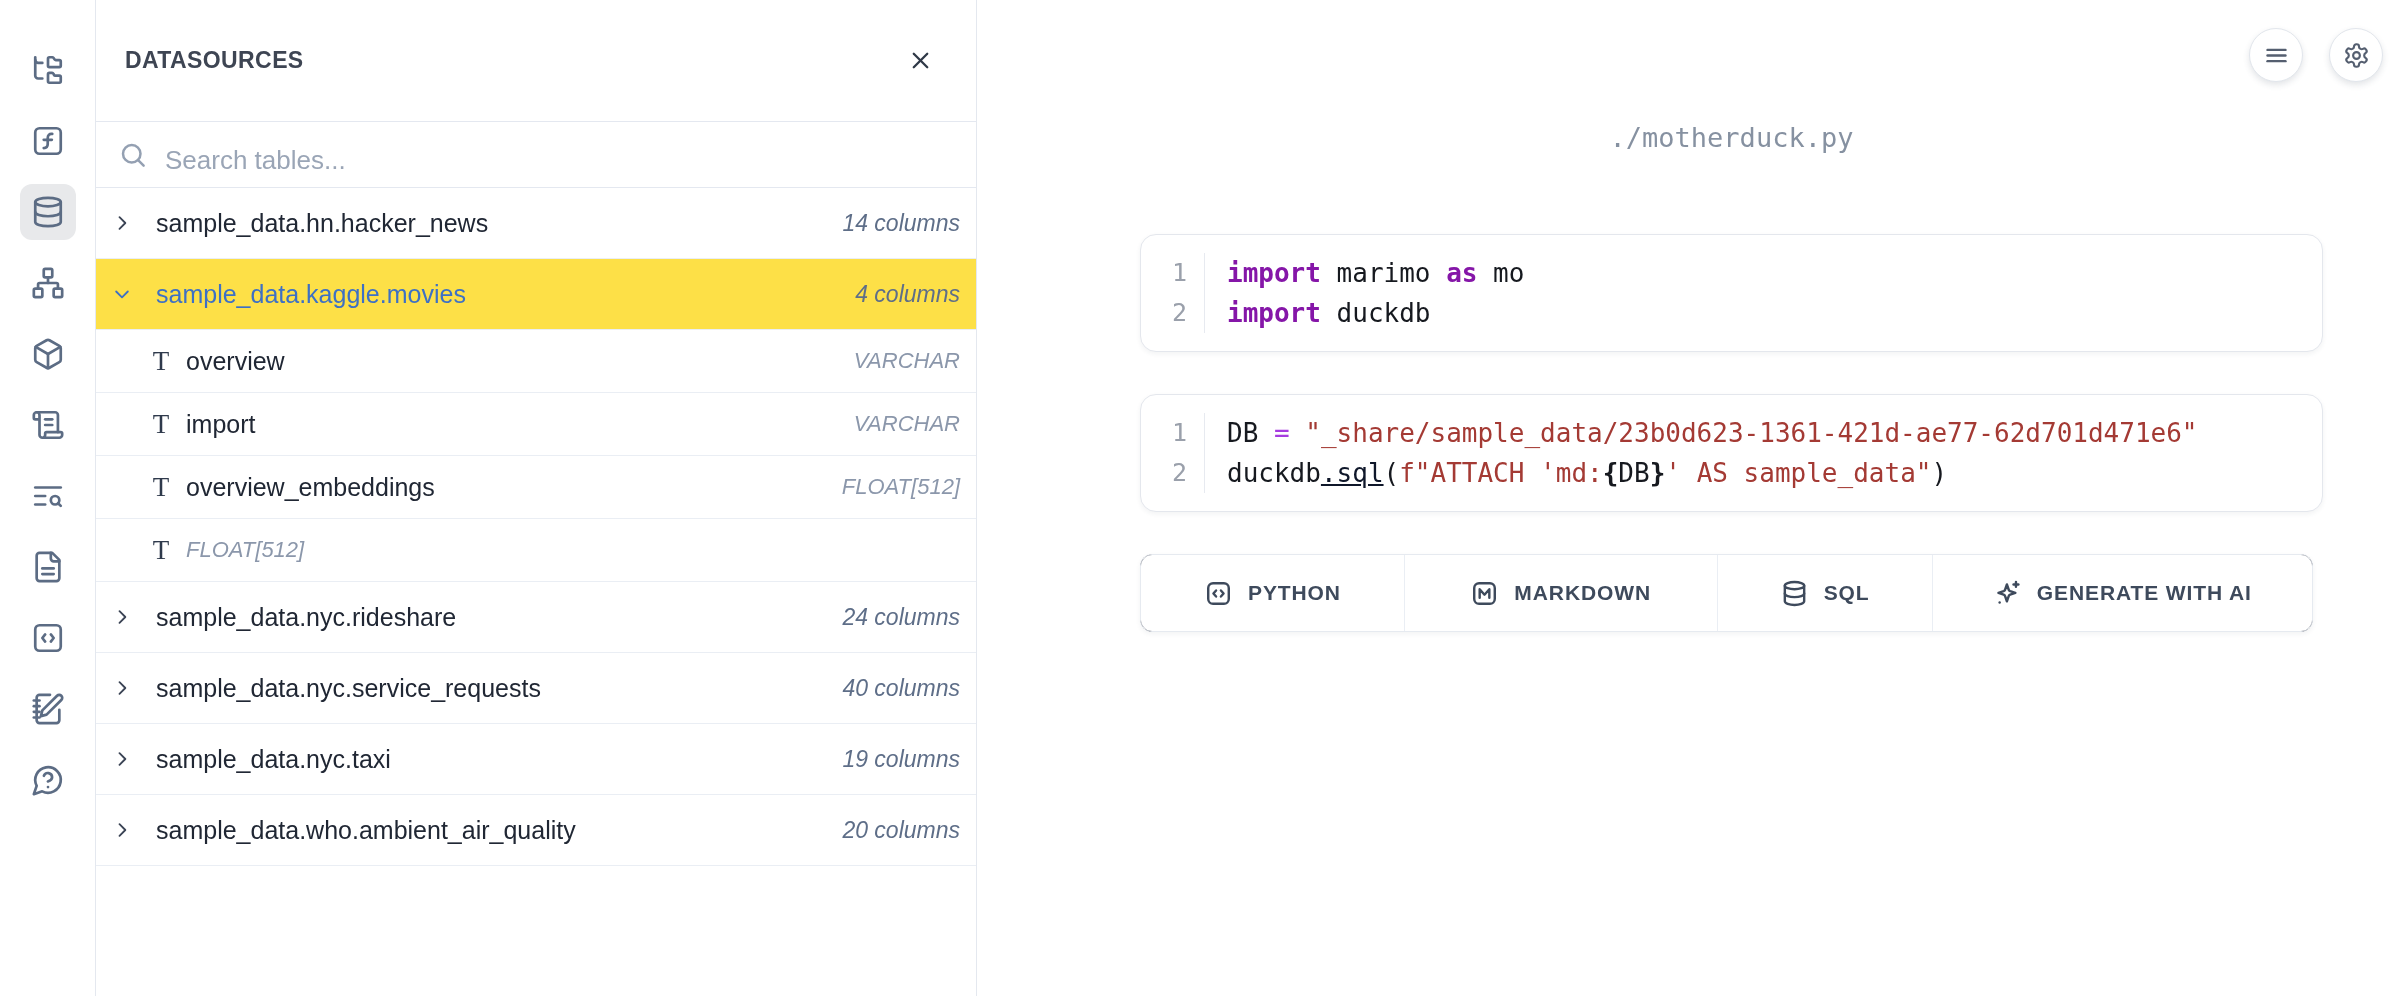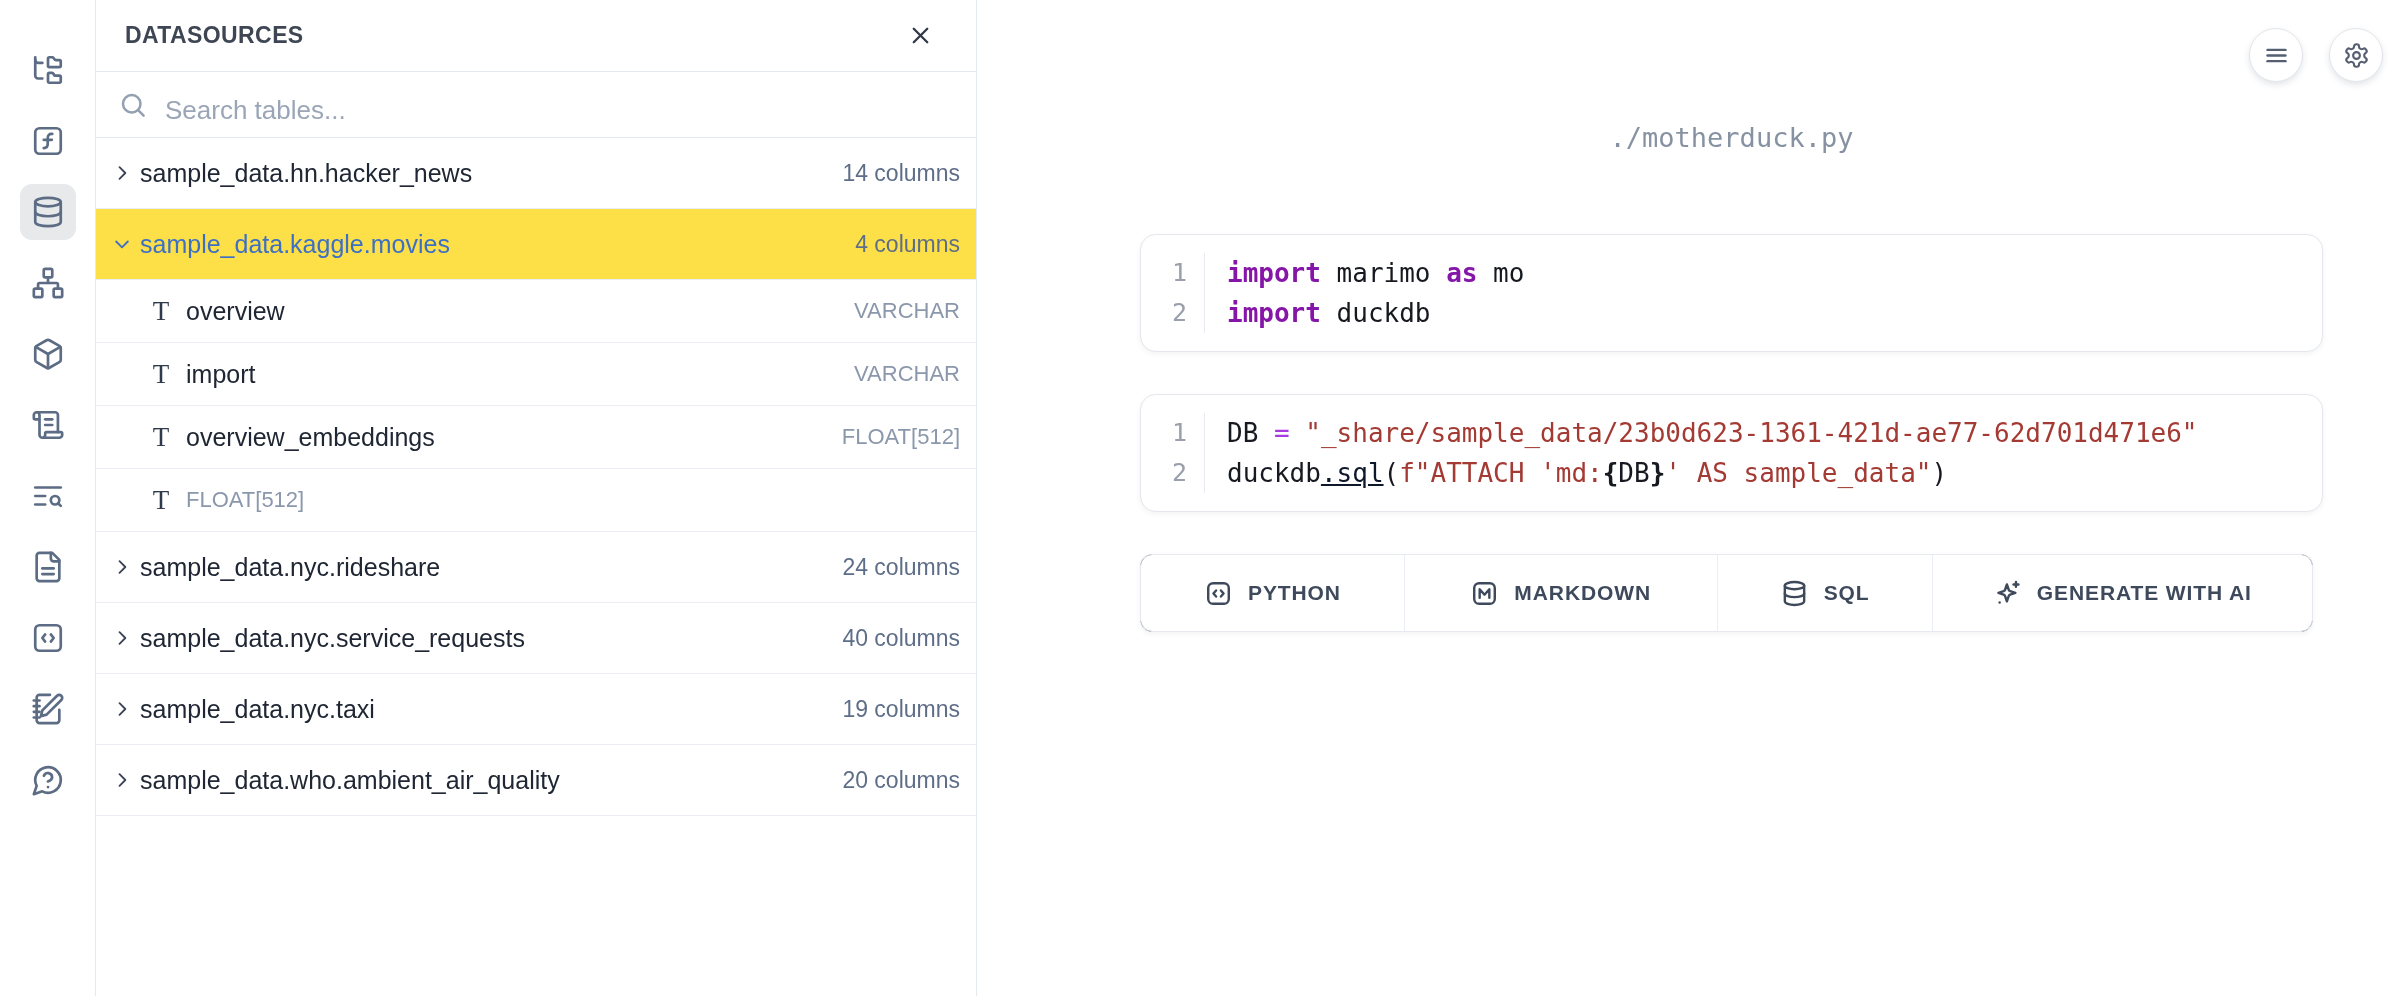--- a/index.html
+++ b/index.html
@@ -27,21 +27,21 @@
   }
   .rail-item.active { background: #e8e9eb; }
   .rail-item svg { width: 34px; height: 34px; }
 
   
   .panel {
     position: absolute; left: 96px; top: 0; width: 881px; height: 996px;
     border-right: 1.5px solid #e4e8ef; background: #fff;
   }
   .panel-header {
-    height: 72px; display: flex; align-items: center; justify-content: space-between;
+    height: 122px; display: flex; align-items: center; justify-content: space-between;
     padding: 0 42px 0 29px; border-bottom: 1.5px solid #e4e8f0;
   }
   .panel-title {
     font-size: 23px; font-weight: bold; letter-spacing: 0.4px; color: #3e4553;
   }
   .close-btn { background: none; border: none; color: #2f3947; cursor: pointer; }
   .close-btn svg { width: 27px; height: 27px; }
 
   .search-row {
     height: 66px; border-bottom: 1.5px solid #e4e8f0;
@@ -49,29 +49,29 @@
   }
   .search-row svg { width: 30px; height: 30px; color: #94a0b2; flex: none; }
   .search-input {
     flex: 1; border: none; outline: none; background: transparent;
     font-family: "Liberation Sans", sans-serif; font-size: 26px; color: #1e2631; margin-top: 12px;
   }
   .search-input::placeholder { color: #9aa5b6; }
 
   .row-table {
     height: 71px; display: flex; align-items: center;
-    padding: 0 16px 0 16px; gap: 8px;
+    padding: 0 16px 0 16px; gap: 24px;
     border-bottom: 1.5px solid #eaeef4; cursor: pointer;
     font-size: 25px; color: #202734; justify-content: center;
   }
   .row-table .chevron { width: 20px; height: 20px; color: #3a4354; flex: none; transition: transform .1s; }
   .row-table.expanded .chevron { transform: rotate(90deg); color: #3d70c5; }
   .row-table.selected { background: #fde047; color: #3d70c5; }
   .row-name { flex: 1; white-space: nowrap; overflow: hidden; }
-  .row-meta { font-size: 23px; color: #5e6e88; white-space: nowrap; }
+  .row-meta { font-size: 23px; color: #5e6e88; white-space: nowrap; font-style: italic; }
   .row-table.selected .row-meta { color: #5e6e88; }
 
   .row-column {
     height: 63px; display: flex; align-items: center;
     padding: 0 16px 0 52px; gap: 12px;
     border-bottom: 1.5px solid #eaeef4; cursor: pointer;
     font-size: 25px; color: #202734;
   }
   .t-icon {
     width: 26px; text-align: center; flex: none;

